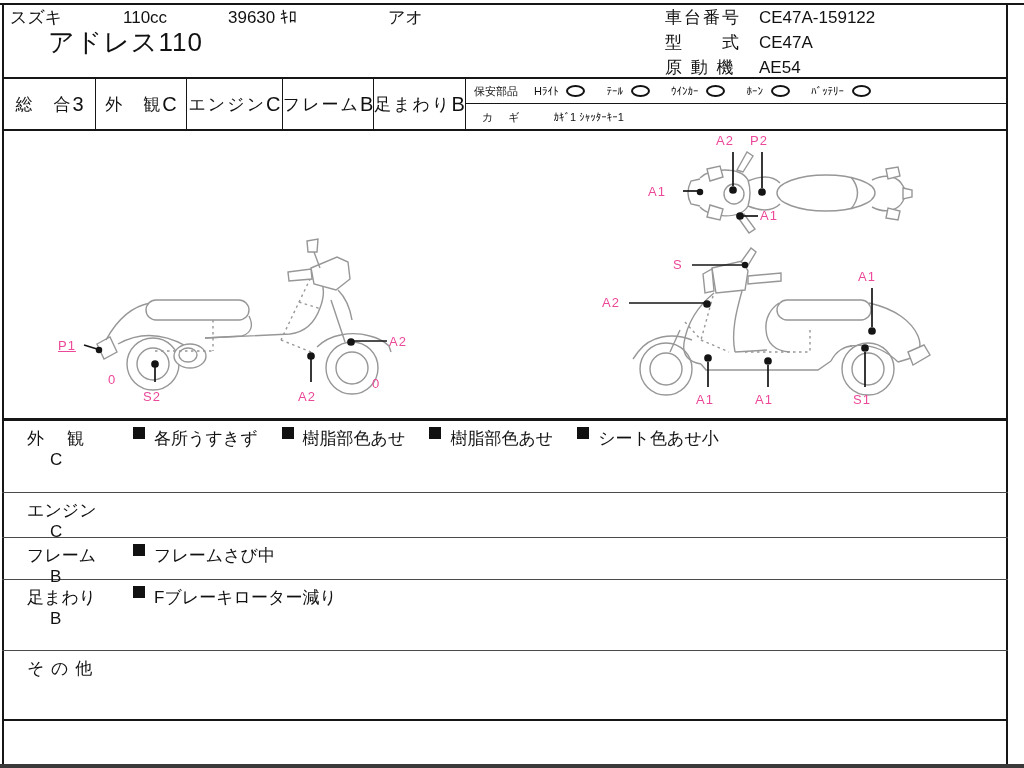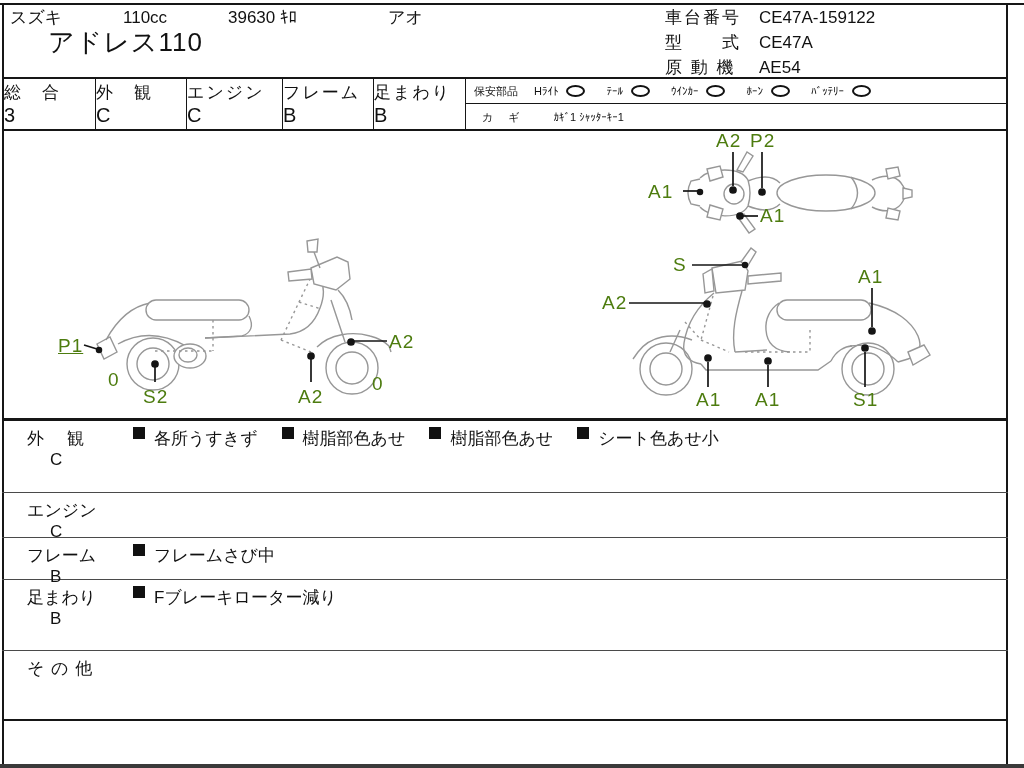--- a/index.html
+++ b/index.html
@@ -10,36 +10,36 @@
   }
   .abs{position:absolute;}
   .hline{position:absolute;background:#161616;}
   .vline{position:absolute;background:#161616;}
   .t17{font-size:17px;line-height:20px;white-space:nowrap;}
   .t15{font-size:11px;line-height:18px;white-space:nowrap;}
   .model{font-size:26px;line-height:30px;letter-spacing:1px;white-space:nowrap;}
   .hdr-row{display:flex;align-items:baseline;justify-content:flex-end;}
   .hdr-label{display:inline-block;width:94px;letter-spacing:2px;}
   .grade-table{position:absolute;left:4px;top:79px;width:1002px;height:50px;display:flex;}
-  .gcell{border-right:1.6px solid #161616;display:flex;flex-direction:column;align-items:flex-start;justify-content:center;box-sizing:border-box;}
+  .gcell{border-right:1.6px solid #161616;display:flex;flex-direction:row;align-items:center;justify-content:center;box-sizing:border-box;}
   .glabel{font-size:17px;line-height:21px;letter-spacing:2px;white-space:nowrap;}
   .gvalue{font-size:20px;line-height:24px;}
   .rsec{flex:1;display:flex;flex-direction:column;}
   .rrow{display:flex;align-items:center;box-sizing:border-box;padding-left:8px;}
   .rrow1{height:25px;border-bottom:1.4px solid #161616;}
   .rrow2{height:25px;}
   .ok-item{display:flex;align-items:center;gap:8px;margin-right:21px;}
   .ok-circle{width:19px;height:12px;border:2px solid #111;border-radius:50%;box-sizing:border-box;background:#fff;}
   .crow{position:absolute;left:4px;width:1002px;}
   .clabel{position:absolute;left:23px;top:6px;font-size:17px;letter-spacing:3px;white-space:nowrap;}
   .cgrade{position:absolute;left:46px;top:29px;font-size:17px;}
   .citems{position:absolute;left:129px;top:6px;display:flex;gap:24px;}
   .citem{display:flex;align-items:flex-start;gap:9px;font-size:17px;white-space:nowrap;}
   .sq{width:12px;height:12px;background:#111;flex:0 0 auto;}
-  .dmg{position:absolute;font-size:19px;line-height:20px;letter-spacing:1px;color:#4d7c0f;white-space:nowrap;}
+  .dmg{position:absolute;font-size:13px;line-height:20px;letter-spacing:1px;color:#ec4899;white-space:nowrap;}
   svg{display:block;}
 </style>
 </head>
 <body>
 
 <div class="hline" style="left:0;top:3px;width:1024px;height:2px;"></div>
 <div class="vline" style="left:2px;top:3px;width:2px;height:762px;"></div>
 <div class="vline" style="left:1006px;top:3px;width:2px;height:762px;"></div>
 <div class="hline" style="left:2px;top:77px;width:1006px;height:2px;"></div>
 <div class="hline" style="left:2px;top:129px;width:1006px;height:2px;"></div>

